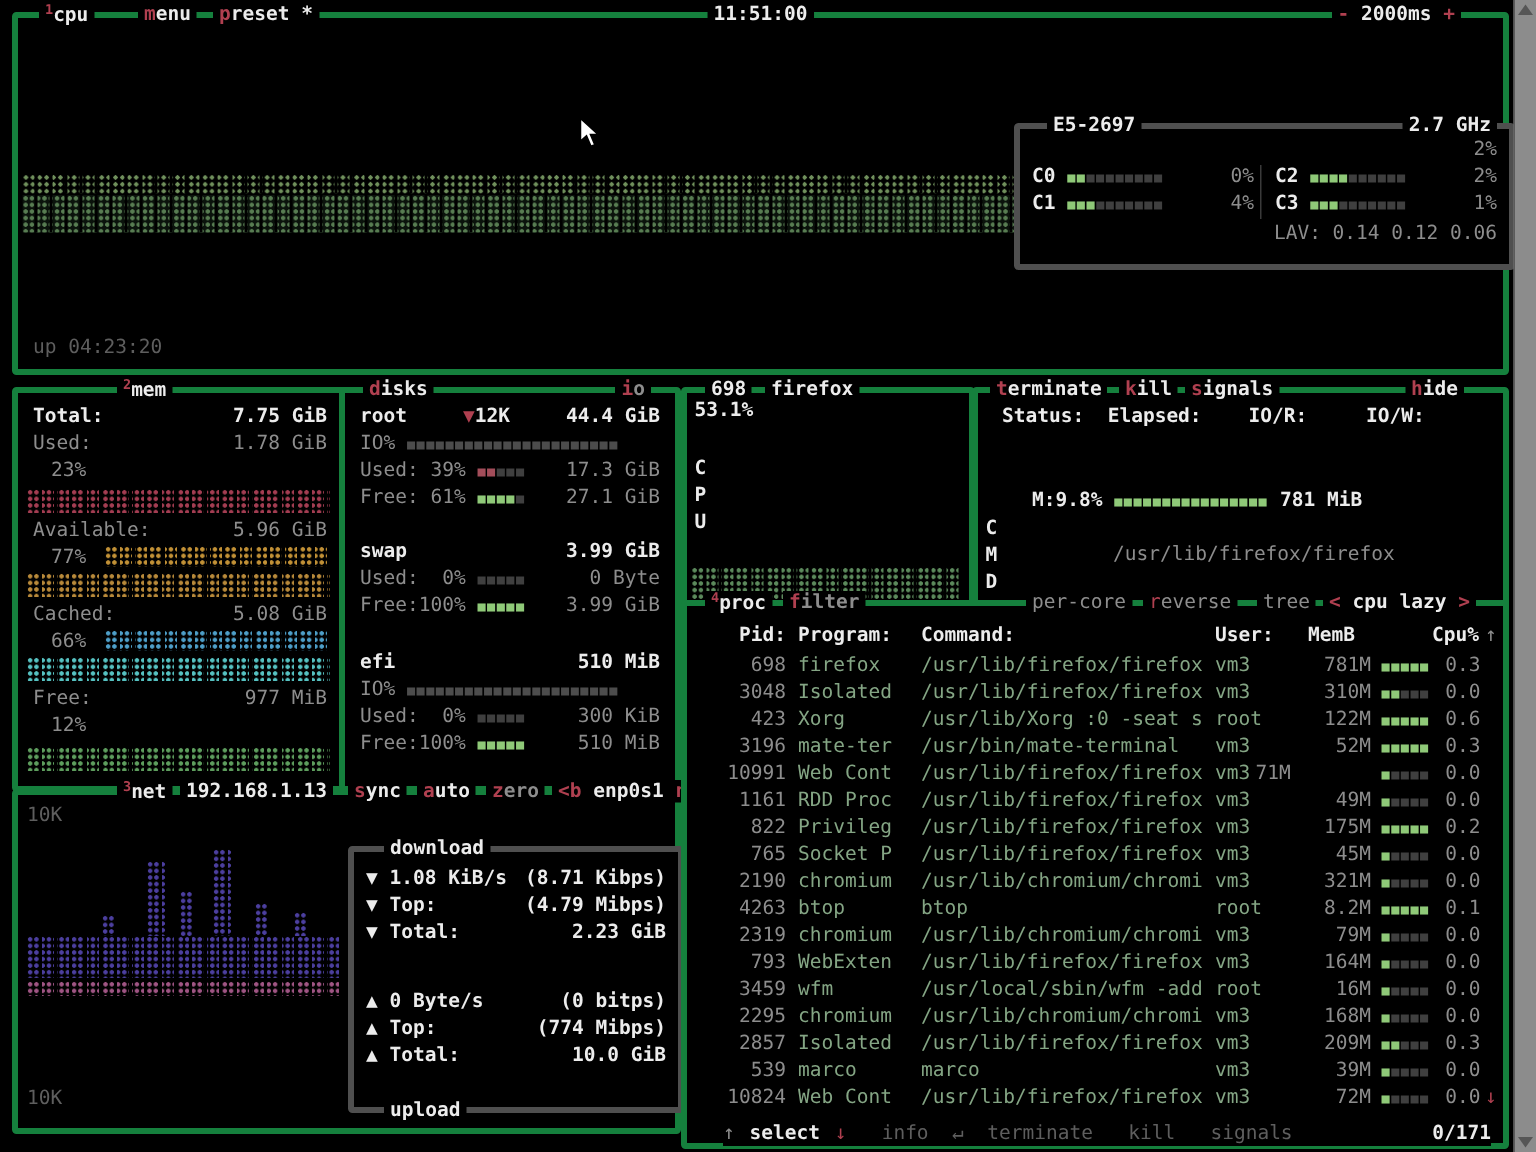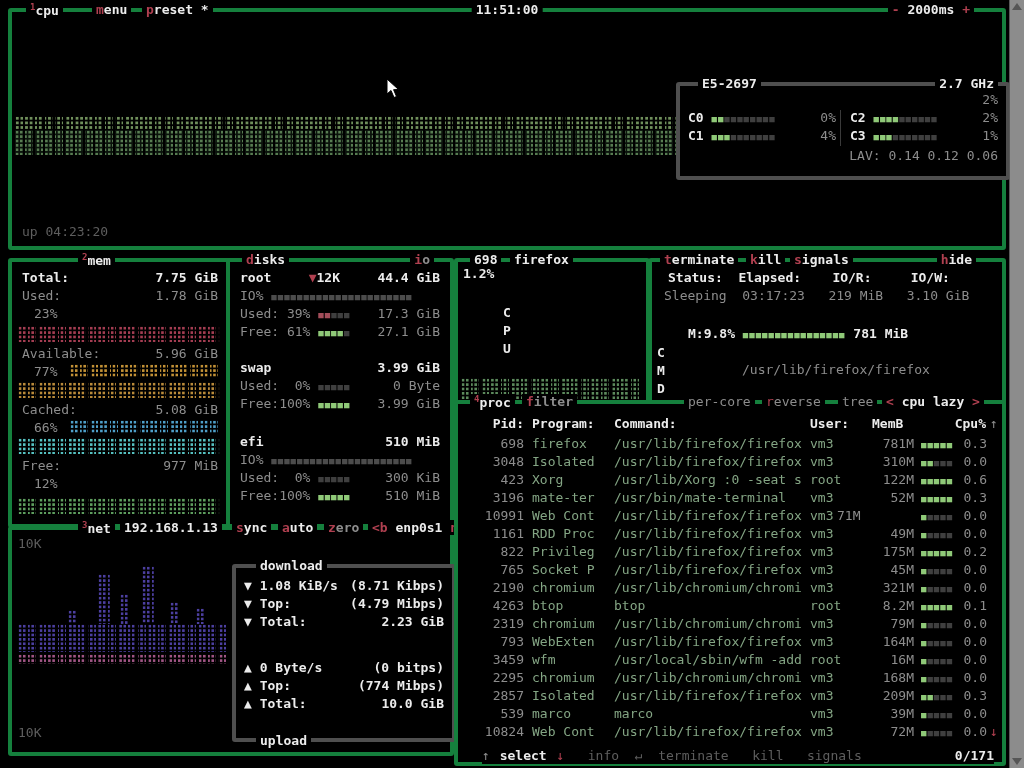--- a/index.html
+++ b/index.html
@@ -230,44 +230,38 @@
     <div class="flexrow" style="left:8px;right:8px;top:128px;">
       <span class="b"><span>▲</span> <span>Total:</span></span>
       <span class="b">10.0 GiB</span>
     </div>
   </div>
 </div>
 
 <div class="box" style="left:454px;top:258px;width:188px;height:144px;">
   <span class="t" style="left:12px;">698</span>
   <span class="t" style="left:52px;">firefox</span>
-  <span class="pos b" style="left:5px;top:4px;">1.2%</span>
-  <div class="pos b" style="left:5px;top:42px;width:10px;white-space:normal;line-height:18px;margin-left:40px;" id="cpu-vert">C
+  <span class="pos b" style="left:5px;top:4px;">53.1%</span>
+  <div class="pos b" style="left:5px;top:42px;width:10px;white-space:normal;line-height:18px;" id="cpu-vert">C
 P
 U</div>
   <div class="dots dense" style="left:3px;top:116px;width:180px;height:22px;--dc:#5c8a5c;"></div>
 </div>
 
 <div class="box" style="left:648px;top:258px;width:350px;height:144px;">
   <span class="t hk" style="left:8px;">terminate</span>
   <span class="t hk" style="left:94px;">kill</span>
   <span class="t hk" style="left:138px;">signals</span>
   <span class="t hk" style="right:26px;">hide</span>
 
   <div class="pos" style="left:16px;top:8px;">
     <span class="b">Status:</span>&nbsp;
     <span class="b">Elapsed:</span>&nbsp;&nbsp;&nbsp;
     <span class="b">IO/R:</span>&nbsp;&nbsp;&nbsp;&nbsp;
     <span class="b">IO/W:</span>
-  </div>
-  <div class="pos" style="left:12px;top:26px;">
-    <span class="g">Sleeping</span>&nbsp;
-    <span class="g">03:17:23</span>&nbsp;&nbsp;
-    <span class="g">219 MiB</span>&nbsp;&nbsp;
-    <span class="g">3.10 GiB</span>
   </div>
   <div class="pos" style="left:36px;top:64px;">
     <span class="b">M:9.8%</span>
     <span class="m mon">■■■■■■■■■■■■■■■■</span>
     <span class="b">781 MiB</span>
   </div>
   <div class="pos b" style="left:5px;top:82px;width:10px;white-space:normal;line-height:18px;" id="cmd-vert">C
 M
 D</div>
   <span class="pos g" style="left:90px;top:100px;">/usr/lib/firefox/firefox</span>

